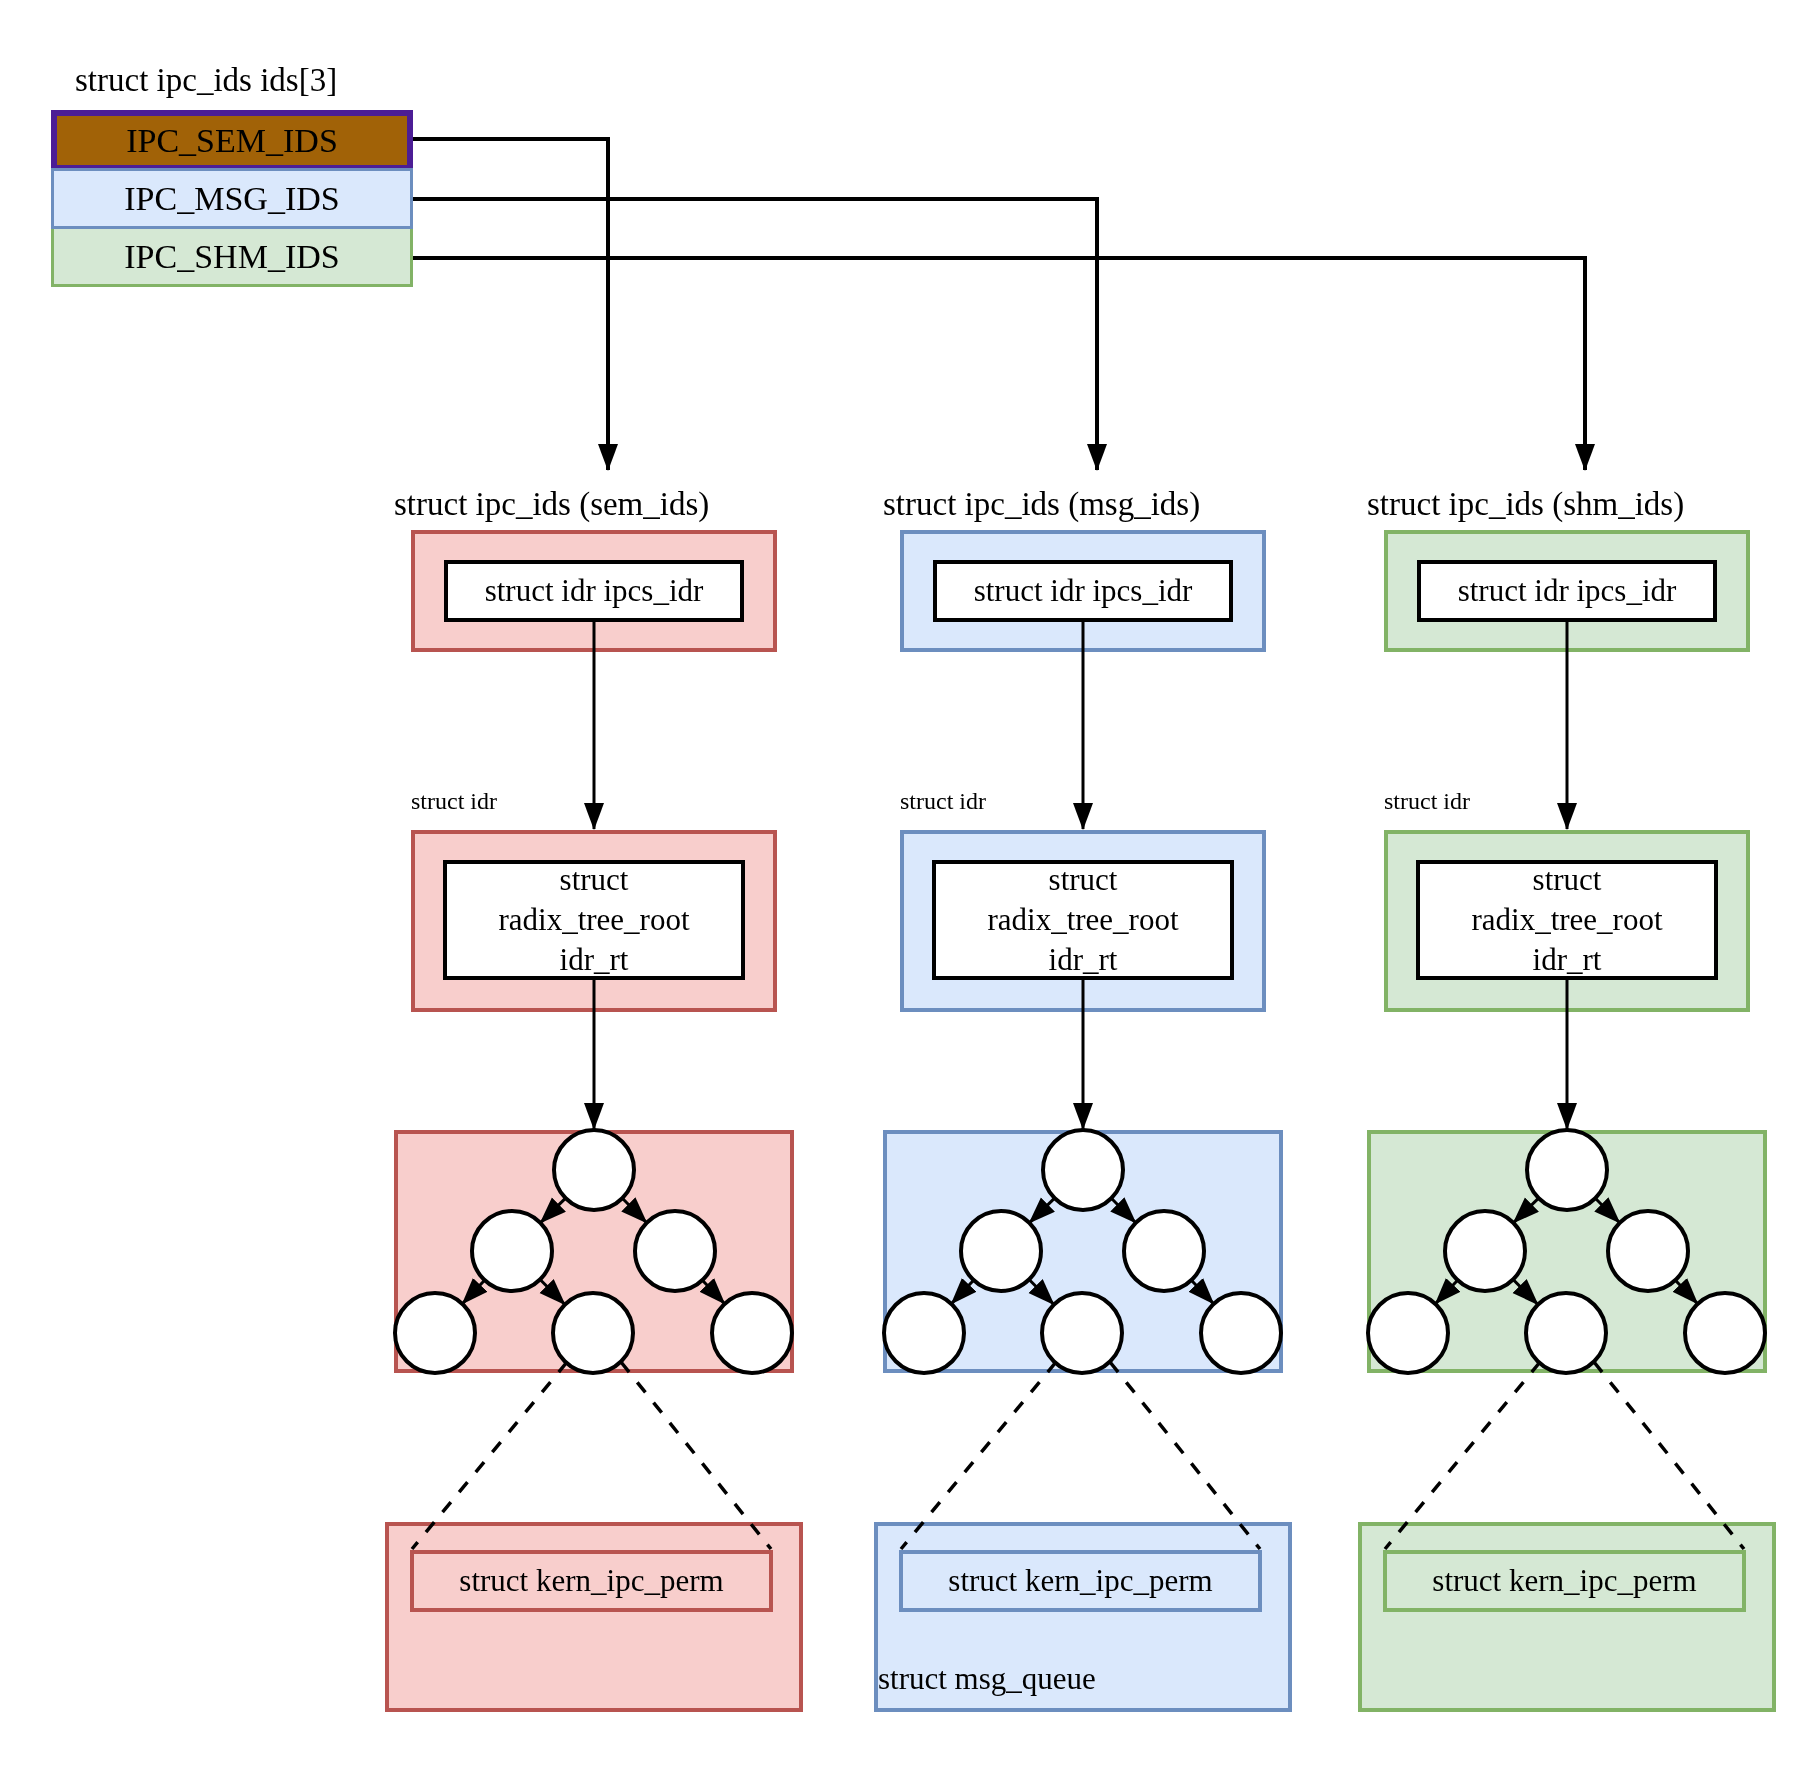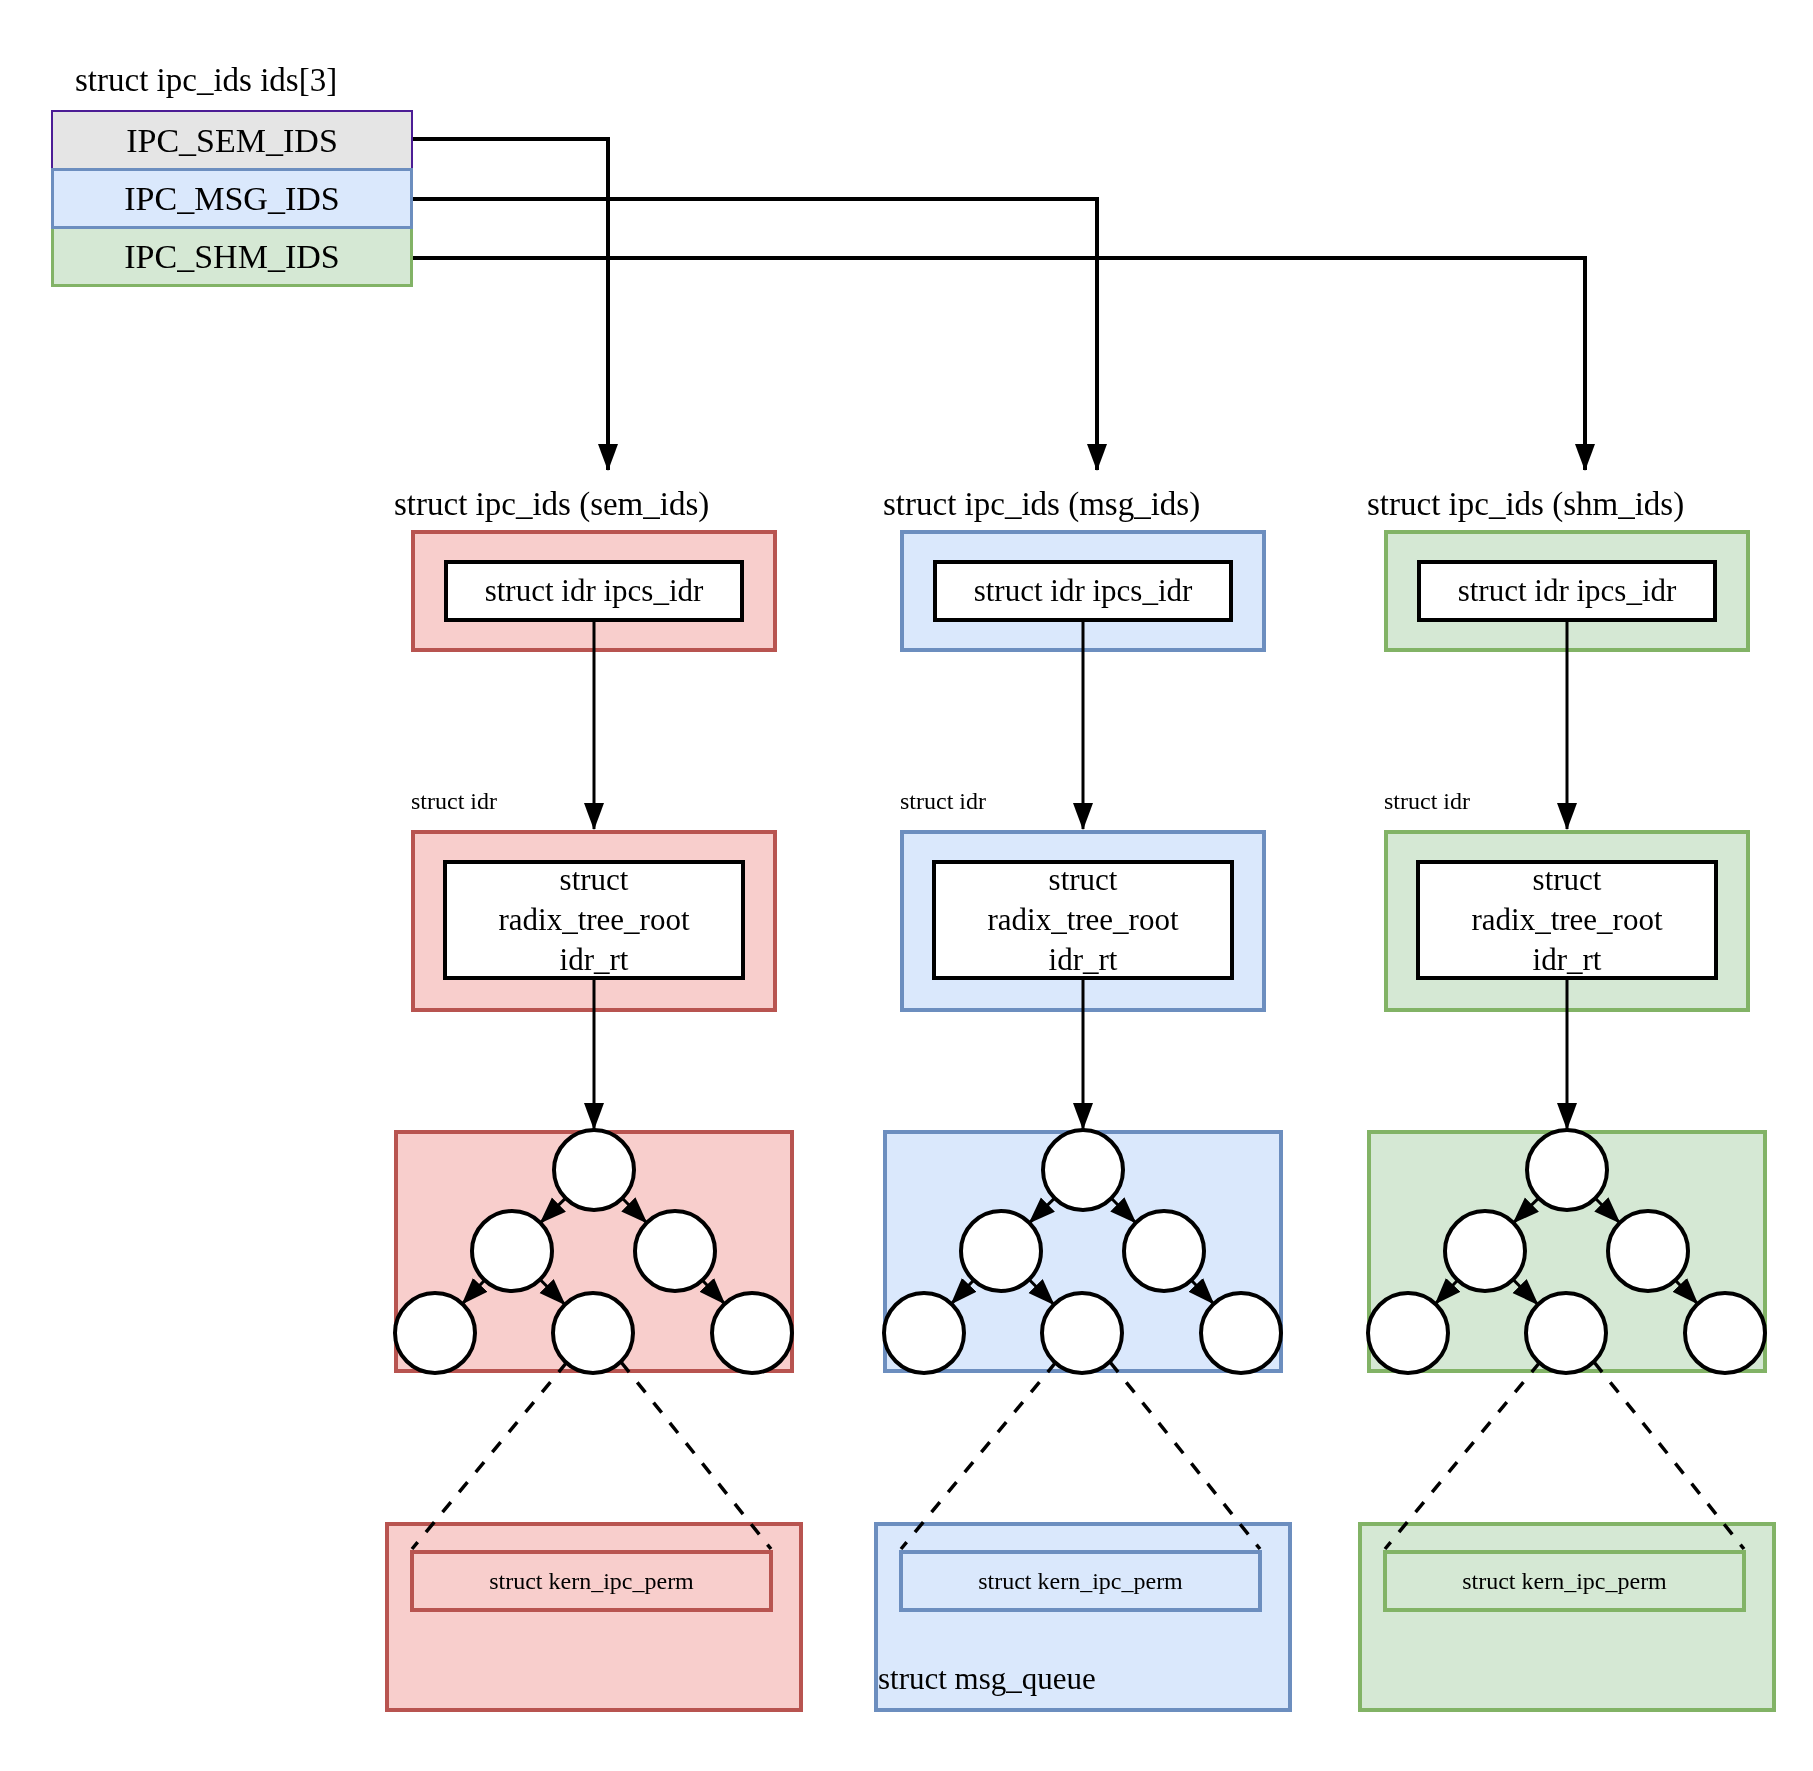--- a/index.html
+++ b/index.html
@@ -7,34 +7,34 @@
     position:relative;width:1813px;height:1771px;background:#ffffff;
     font-family:Liberation Serif, serif;color:#000;overflow:hidden;
   }
   .abs{position:absolute;box-sizing:border-box;}
   .label{font-size:33px;white-space:nowrap;}
   .center{text-align:left;}
   
   .legend-title{left:75px;top:62px;}
   .legend-row{left:51px;width:362px;height:61px;display:flex;align-items:center;justify-content:center;
     font-size:34px;}
-  .row-sem{top:110px;background:#e5e5e5;border:2px solid #4c1d95;}
+  .row-sem{top:110px;background:#a16207;border:6px solid #4c1d95;}
   .row-msg{top:168px;background:#dae8fc;border:3px solid #6c8ebf;}
   .row-shm{top:226px;background:#d5e8d4;border:3px solid #82b366;}
   
   .outer{border-style:solid;border-width:4px;}
   .red  .outer{background:#f8cecc;border-color:#b85450;}
   .blue .outer{background:#dae8fc;border-color:#6c8ebf;}
   .green.outer, .green .outer{background:#d5e8d4;border-color:#82b366;}
   .whitebox{background:#ffffff;border:4px solid #000;display:flex;align-items:center;justify-content:center;
     font-size:31px;white-space:nowrap;}
   .headerlbl{height:36px;font-size:33px;}
   .idrlbl{font-size:24px;}
   .radix-text{white-space:pre-line;text-align:center;line-height:40px;}
-  .kernbox{display:flex;align-items:center;justify-content:center;font-size:24px;white-space:nowrap;}
+  .kernbox{display:flex;align-items:center;justify-content:center;font-size:31px;white-space:nowrap;}
   .red .kernbox{background:#f8cecc;border:4px solid #b85450;}
   .blue .kernbox{background:#dae8fc;border:4px solid #6c8ebf;}
   .green .kernbox{background:#d5e8d4;border:4px solid #82b366;}
   .objlbl{font-size:31px;}
   
   #wires{position:absolute;left:0;top:0;pointer-events:none;z-index:5;}
   .conn{fill:none;stroke:#000;stroke-width:4;}
   .flow{stroke:#000;stroke-width:3;}
   .dash{stroke:#000;stroke-width:3.5;stroke-dasharray:13 13;}
   .tree-svg{position:absolute;left:-4px;top:-4px;overflow:visible;}

